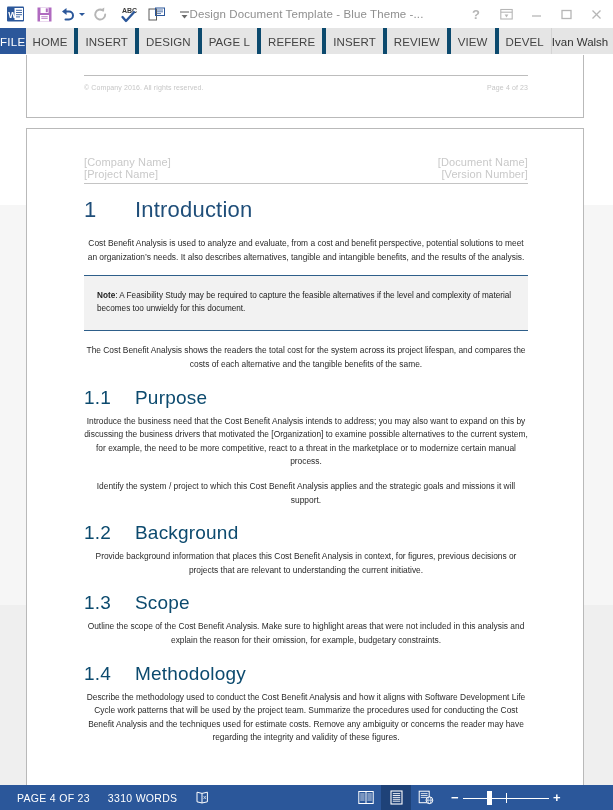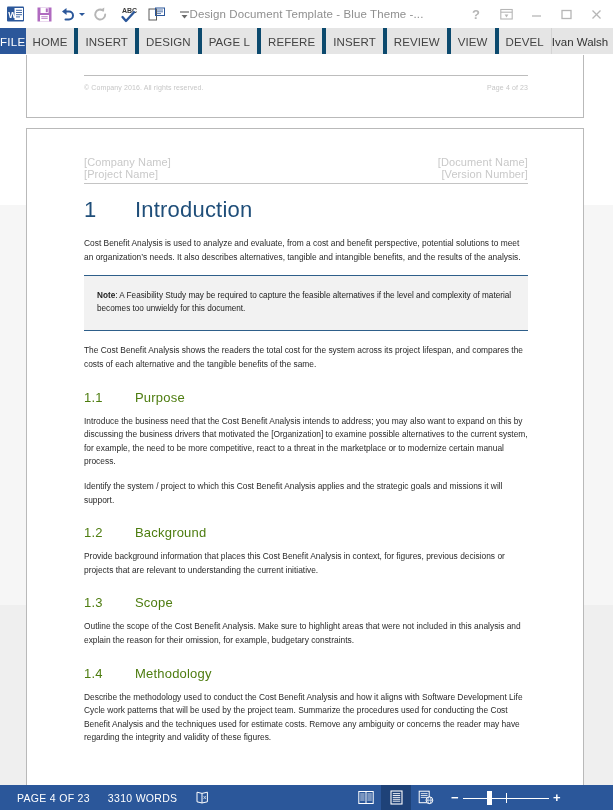--- a/index.html
+++ b/index.html
@@ -257,37 +257,37 @@
     font-weight: normal;
     color: #1f4e79;
     letter-spacing: 0.2px;
     line-height: 26px;
     display: flex;
     margin-bottom: 14px;
   }
   h1.doc-h1 .num { width: 51px; flex: 0 0 51px; }
 
   h2.doc-h2 {
-    font-size: 13px;
+    font-size: 19px;
     font-weight: normal;
-    color: #4d7c0f;
+    color: #0c4a6e;
     letter-spacing: 0.2px;
     line-height: 18px;
     display: flex;
     margin-top: 17px;
     margin-bottom: 8px;
   }
   h2.doc-h2 .num { width: 51px; flex: 0 0 51px; }
 
   p.doc-p {
     font-size: 8.4px;
     line-height: 13.6px;
     color: #2a2a2a;
     margin-bottom: 11px;
-    text-align: left;
+    text-align: center;
   }
 
   .note-box {
     background: #f2f2f2;
     border-top: 1.6px solid #2e5f8a;
     border-bottom: 1.6px solid #2e5f8a;
     padding: 5px 4px 6px 4px;
     margin: 3px 0 13px 0;
   }
   .note-box p {

